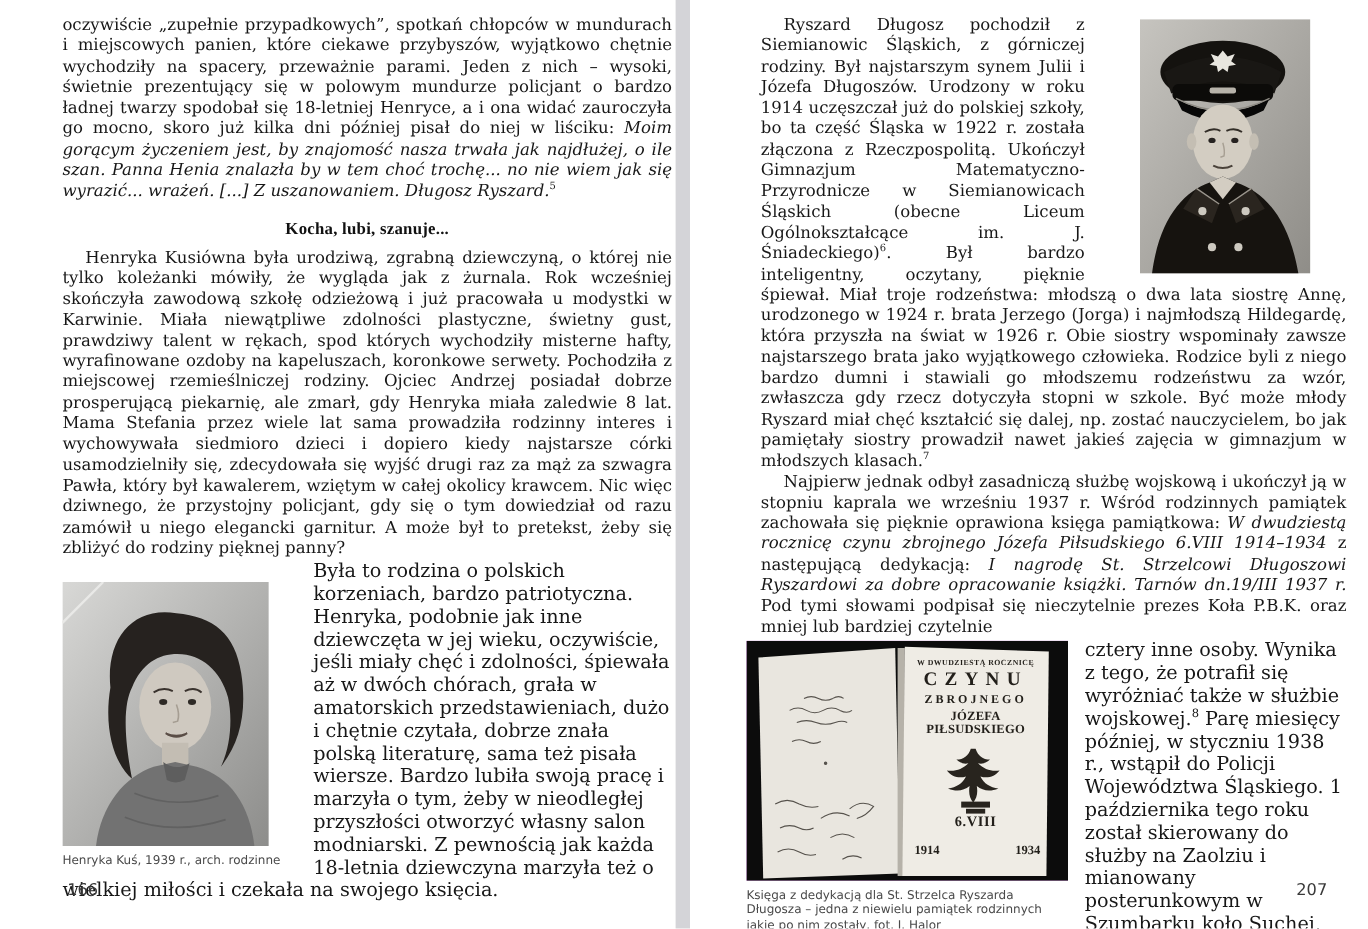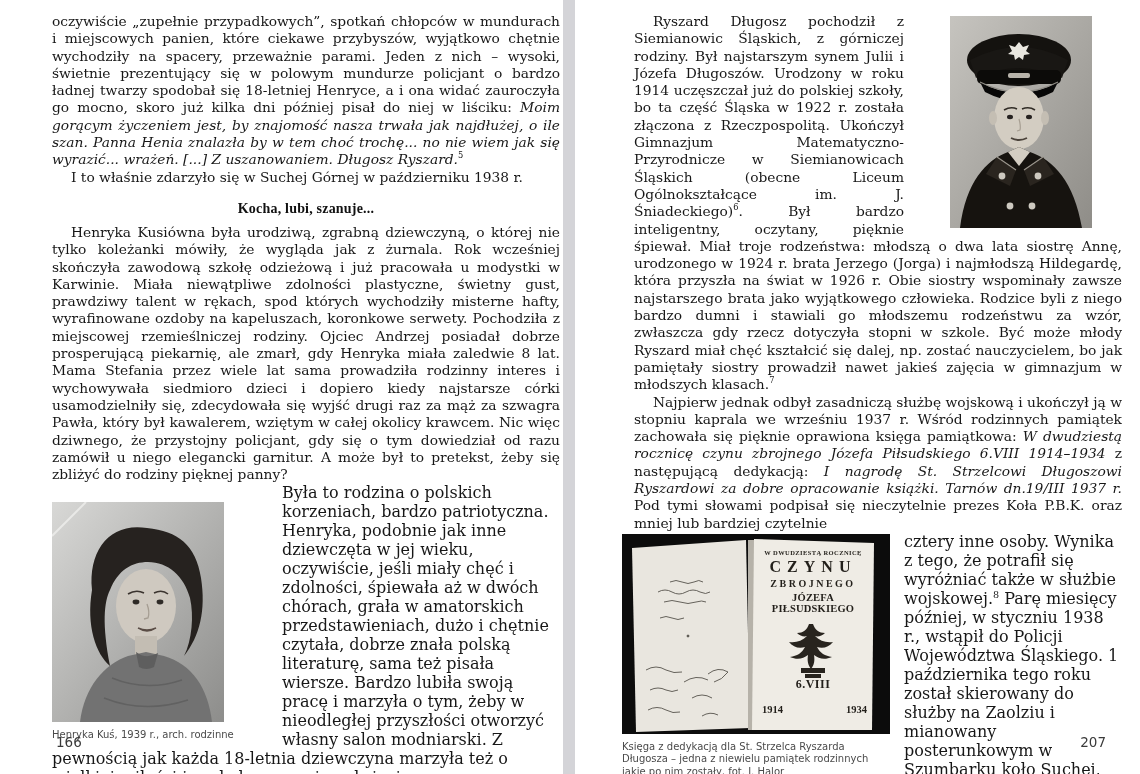--- a/index.html
+++ b/index.html
@@ -11,21 +11,21 @@
   .page.pr{left:575px;width:565px;padding:13px 18px 0 59px;}
   p.body{margin:0;text-align:justify;font-size:13.8px;line-height:17.3px;hyphens:auto;}
   p.ind{text-indent:19px;}
   .heading{text-align:center;font-family:Liberation Serif, serif;font-weight:900;
            font-size:14px;margin:15px 0 7px 0;letter-spacing:.2px;color:#111;}
   sup{font-size:60%;line-height:0;vertical-align:super;}
   i{font-style:italic;}
   figure{margin:0;}
   figcaption{font-family:"DejaVu Sans",sans-serif;font-size:10px;line-height:12.5px;
              color:#4a4a4a;margin-top:7px;text-align:left;text-indent:0;}
-  .fig-woman{float:left;width:200px;margin:19px 30px 3px 0;}
+  .fig-woman{float:left;width:200px;margin:19px 9px 3px 0;}
   .fig-man{float:right;width:142px;margin:3px 30px 5px 46px;}
   .fig-book{float:left;width:268px;margin:2px 14px 0 -12px;}
   .pgnum{position:absolute;bottom:24px;font-family:"DejaVu Sans",sans-serif;
          font-size:13.5px;color:#3a3a3a;}
   .pgnum.l{left:52px;}
   .pgnum.r{right:34px;}
   .photo{display:block;}
   .book{position:relative;width:268px;height:200px;background:#f0abfc;}
   .book .bp{position:absolute;left:132px;width:118px;text-align:center;
             font-family:"Liberation Serif",serif;font-weight:bold;color:#221f1a;}
@@ -39,21 +39,20 @@
   .bpy.y1{left:140px;}
   .bpy.y2{left:224px;text-align:right;}
 </style>
 </head>
 <body>
 
 <div class="canvas">
 
   <div class="page pl">
     <p class="body"><span>oczywiście „zupełnie przypadkowych”, spotkań chłopców w mundurach i miejscowych panien, które ciekawe przybyszów, wyjątkowo chętnie wychodziły na spacery, przeważnie parami. Jeden z nich – wysoki, świetnie prezentujący się w polowym mundurze policjant o bardzo ładnej twarzy spodobał się 18-letniej Henryce, a i ona widać zauroczyła go mocno, skoro już kilka dni później pisał do niej w liściku: </span><i>Moim gorącym życzeniem jest, by znajomość nasza trwała jak najdłużej, o ile szan. Panna Henia znalazła by w tem choć trochę... no nie wiem jak się wyrazić... wrażeń. [...] Z uszanowaniem. Długosz Ryszard.</i><sup>5</sup></p>
-    <p class="body ind"><span>I to właśnie zdarzyło się w Suchej Górnej w październiku 1938 r.</span></p>
     <h2 class="heading">Kocha, lubi, szanuje...</h2>
     <p class="body ind"><span>Henryka Kusiówna była urodziwą, zgrabną dziewczyną, o której nie tylko koleżanki mówiły, że wygląda jak z żurnala. Rok wcześniej skończyła zawodową szkołę odzieżową i już pracowała u modystki w Karwinie. Miała niewątpliwe zdolności plastyczne, świetny gust, prawdziwy talent w rękach, spod których wychodziły misterne hafty, wyrafinowane ozdoby na kapeluszach, koronkowe serwety. Pochodziła z miejscowej rzemieślniczej rodziny. Ojciec Andrzej posiadał dobrze prosperującą piekarnię, ale zmarł, gdy Henryka miała zaledwie 8 lat. Mama Stefania przez wiele lat sama prowadziła rodzinny interes i wychowywała siedmioro dzieci i dopiero kiedy najstarsze córki usamodzielniły się, zdecydowała się wyjść drugi raz za mąż za szwagra Pawła, który był kawalerem, wziętym w całej okolicy krawcem. Nic więc dziwnego, że przystojny policjant, gdy się o tym dowiedział od razu zamówił u niego elegancki garnitur. A może był to pretekst, żeby się zbliżyć do rodziny pięknej panny?</span></p>
     <p class="body ind">
       </p><figure class="fig-woman">
         <svg class="photo" width="172" height="220" viewBox="0 0 172 220" xmlns="http://www.w3.org/2000/svg">
           <defs>
             <linearGradient id="wbg" x1="0" y1="0" x2="1" y2="1">
               <stop offset="0" stop-color="#d8d8d6"></stop>
               <stop offset="1" stop-color="#8d8d8b"></stop>
             </linearGradient>

